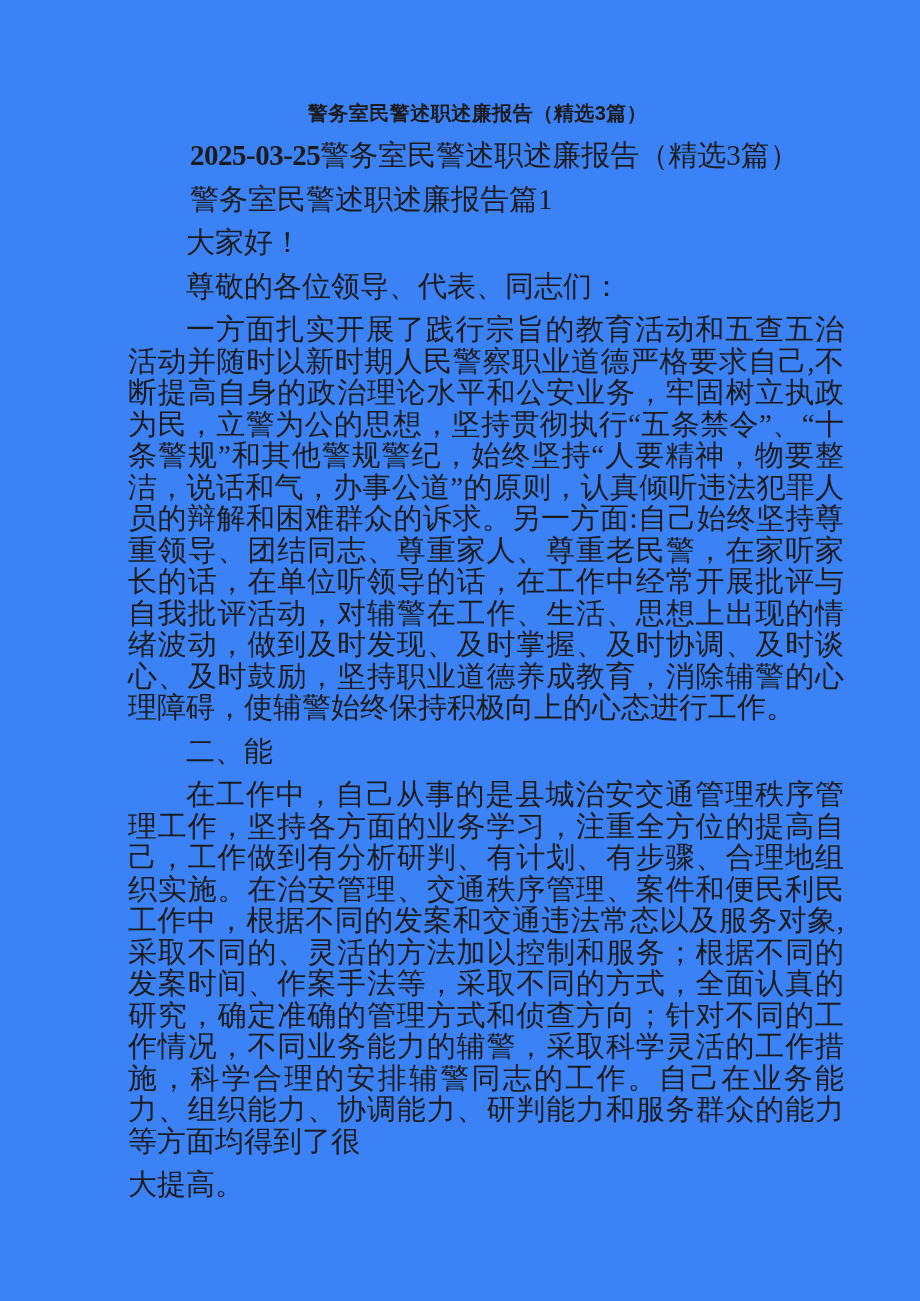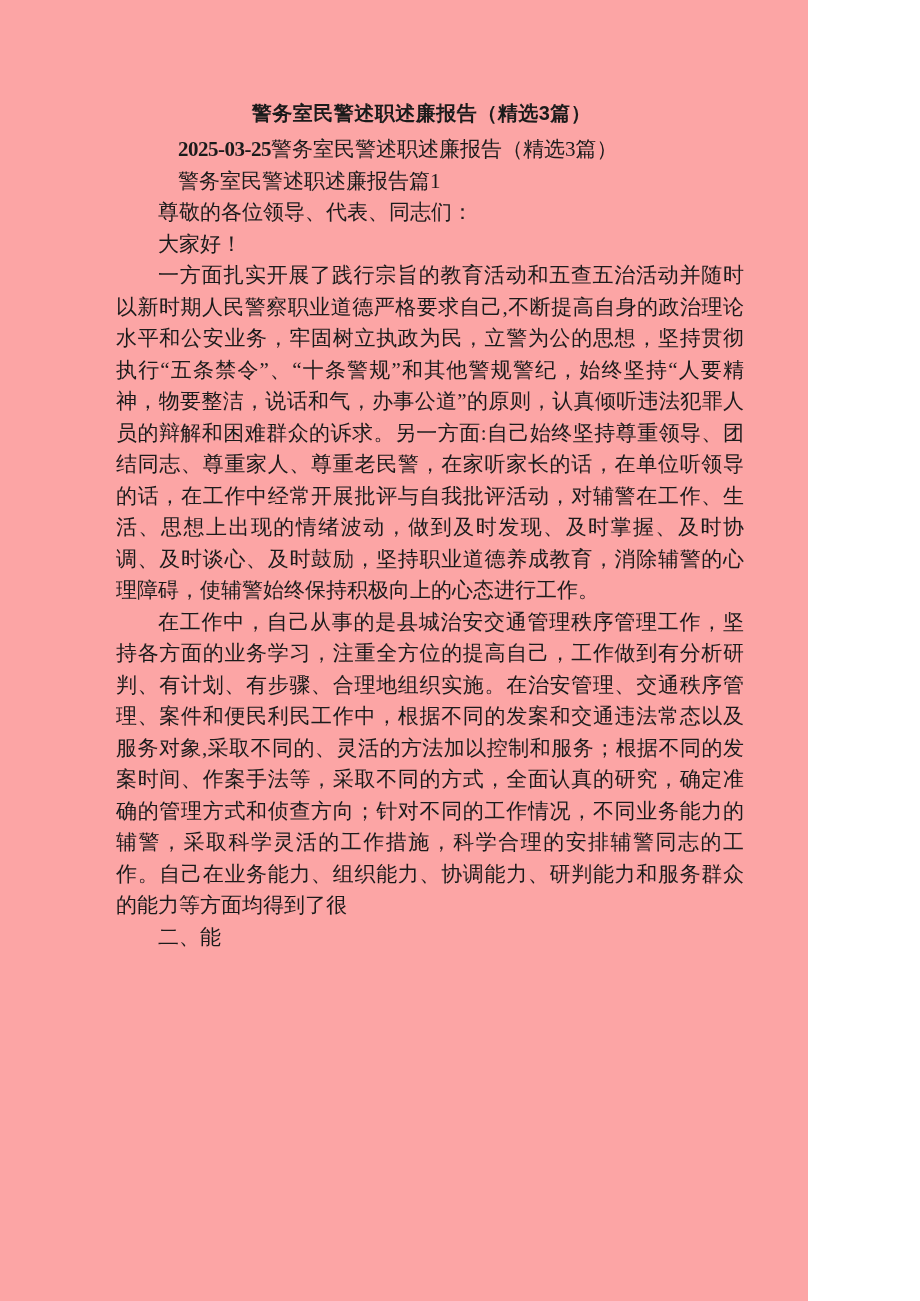--- a/index.html
+++ b/index.html
@@ -2,67 +2,68 @@
 <html><head>
 <meta charset="utf-8">
 <style>
   html, body {
     margin: 0;
     padding: 0;
     background: #ffffff;
   }
   .page {
     position: relative;
-    width: 808px;
+    width: 920px;
     height: 1301px;
-    background: #fca5a5;
+    background: #3b82f6;
     color: #1b1b1b;
     font-family: "Liberation Serif", "DejaVu Serif", serif;
     box-sizing: border-box;
     padding: 98px 64px 0 116px;
     overflow: hidden;
   }
   .doc-title {
     font-family: "Liberation Sans", "DejaVu Sans", sans-serif;
     font-weight: bold;
     font-size: 20px;
     line-height: 30px;
     text-align: center;
     margin: 0 0 6px -17px;
     letter-spacing: 0.5px;
   }
   p {
-    margin: 0;
-    font-size: 21px;
+    margin: 12px;
+    font-size: 29px;
     line-height: 31.5px;
     text-align: justify;
     text-justify: inter-ideograph;
   }
   .indent { text-indent: 2em; }
   .indent-lg { text-indent: 62px; }
   .no-indent { text-indent: 0; }
   .date-num { font-weight: bold; letter-spacing: -0.5px; }
 </style>
 </head>
 <body>
 
 <div class="page">
 
   <h1 class="doc-title">警务室民警述职述廉报告（精选3篇）</h1>
 
   <p class="indent-lg"><span class="date-num">2025-03-25</span><span>警务室民警述职述廉报告（精选3篇）</span></p>
 
   <p class="indent-lg">警务室民警述职述廉报告篇1</p>
 
+  <p class="indent">大家好！</p>
+
   <p class="indent">尊敬的各位领导、代表、同志们：</p>
-
-  <p class="indent">大家好！</p>
 
 
 
   <p class="indent">一方面扎实开展了践行宗旨的教育活动和五查五治活动并随时以新时期人民警察职业道德严格要求自己,不断提高自身的政治理论水平和公安业务，牢固树立执政为民，立警为公的思想，坚持贯彻执行“五条禁令”、“十条警规”和其他警规警纪，始终坚持“人要精神，物要整洁，说话和气，办事公道”的原则，认真倾听违法犯罪人员的辩解和困难群众的诉求。另一方面:自己始终坚持尊重领导、团结同志、尊重家人、尊重老民警，在家听家长的话，在单位听领导的话，在工作中经常开展批评与自我批评活动，对辅警在工作、生活、思想上出现的情绪波动，做到及时发现、及时掌握、及时协调、及时谈心、及时鼓励，坚持职业道德养成教育，消除辅警的心理障碍，使辅警始终保持积极向上的心态进行工作。</p>
 
+  <p class="indent">二、能</p>
+
   <p class="indent">在工作中，自己从事的是县城治安交通管理秩序管理工作，坚持各方面的业务学习，注重全方位的提高自己，工作做到有分析研判、有计划、有步骤、合理地组织实施。在治安管理、交通秩序管理、案件和便民利民工作中，根据不同的发案和交通违法常态以及服务对象,采取不同的、灵活的方法加以控制和服务；根据不同的发案时间、作案手法等，采取不同的方式，全面认真的研究，确定准确的管理方式和侦查方向；针对不同的工作情况，不同业务能力的辅警，采取科学灵活的工作措施，科学合理的安排辅警同志的工作。自己在业务能力、组织能力、协调能力、研判能力和服务群众的能力等方面均得到了很</p>
 
-  <p class="indent">二、能</p>
-
+  <p class="no-indent">大提高。</p>
 
 </div>
 
 </body></html>

